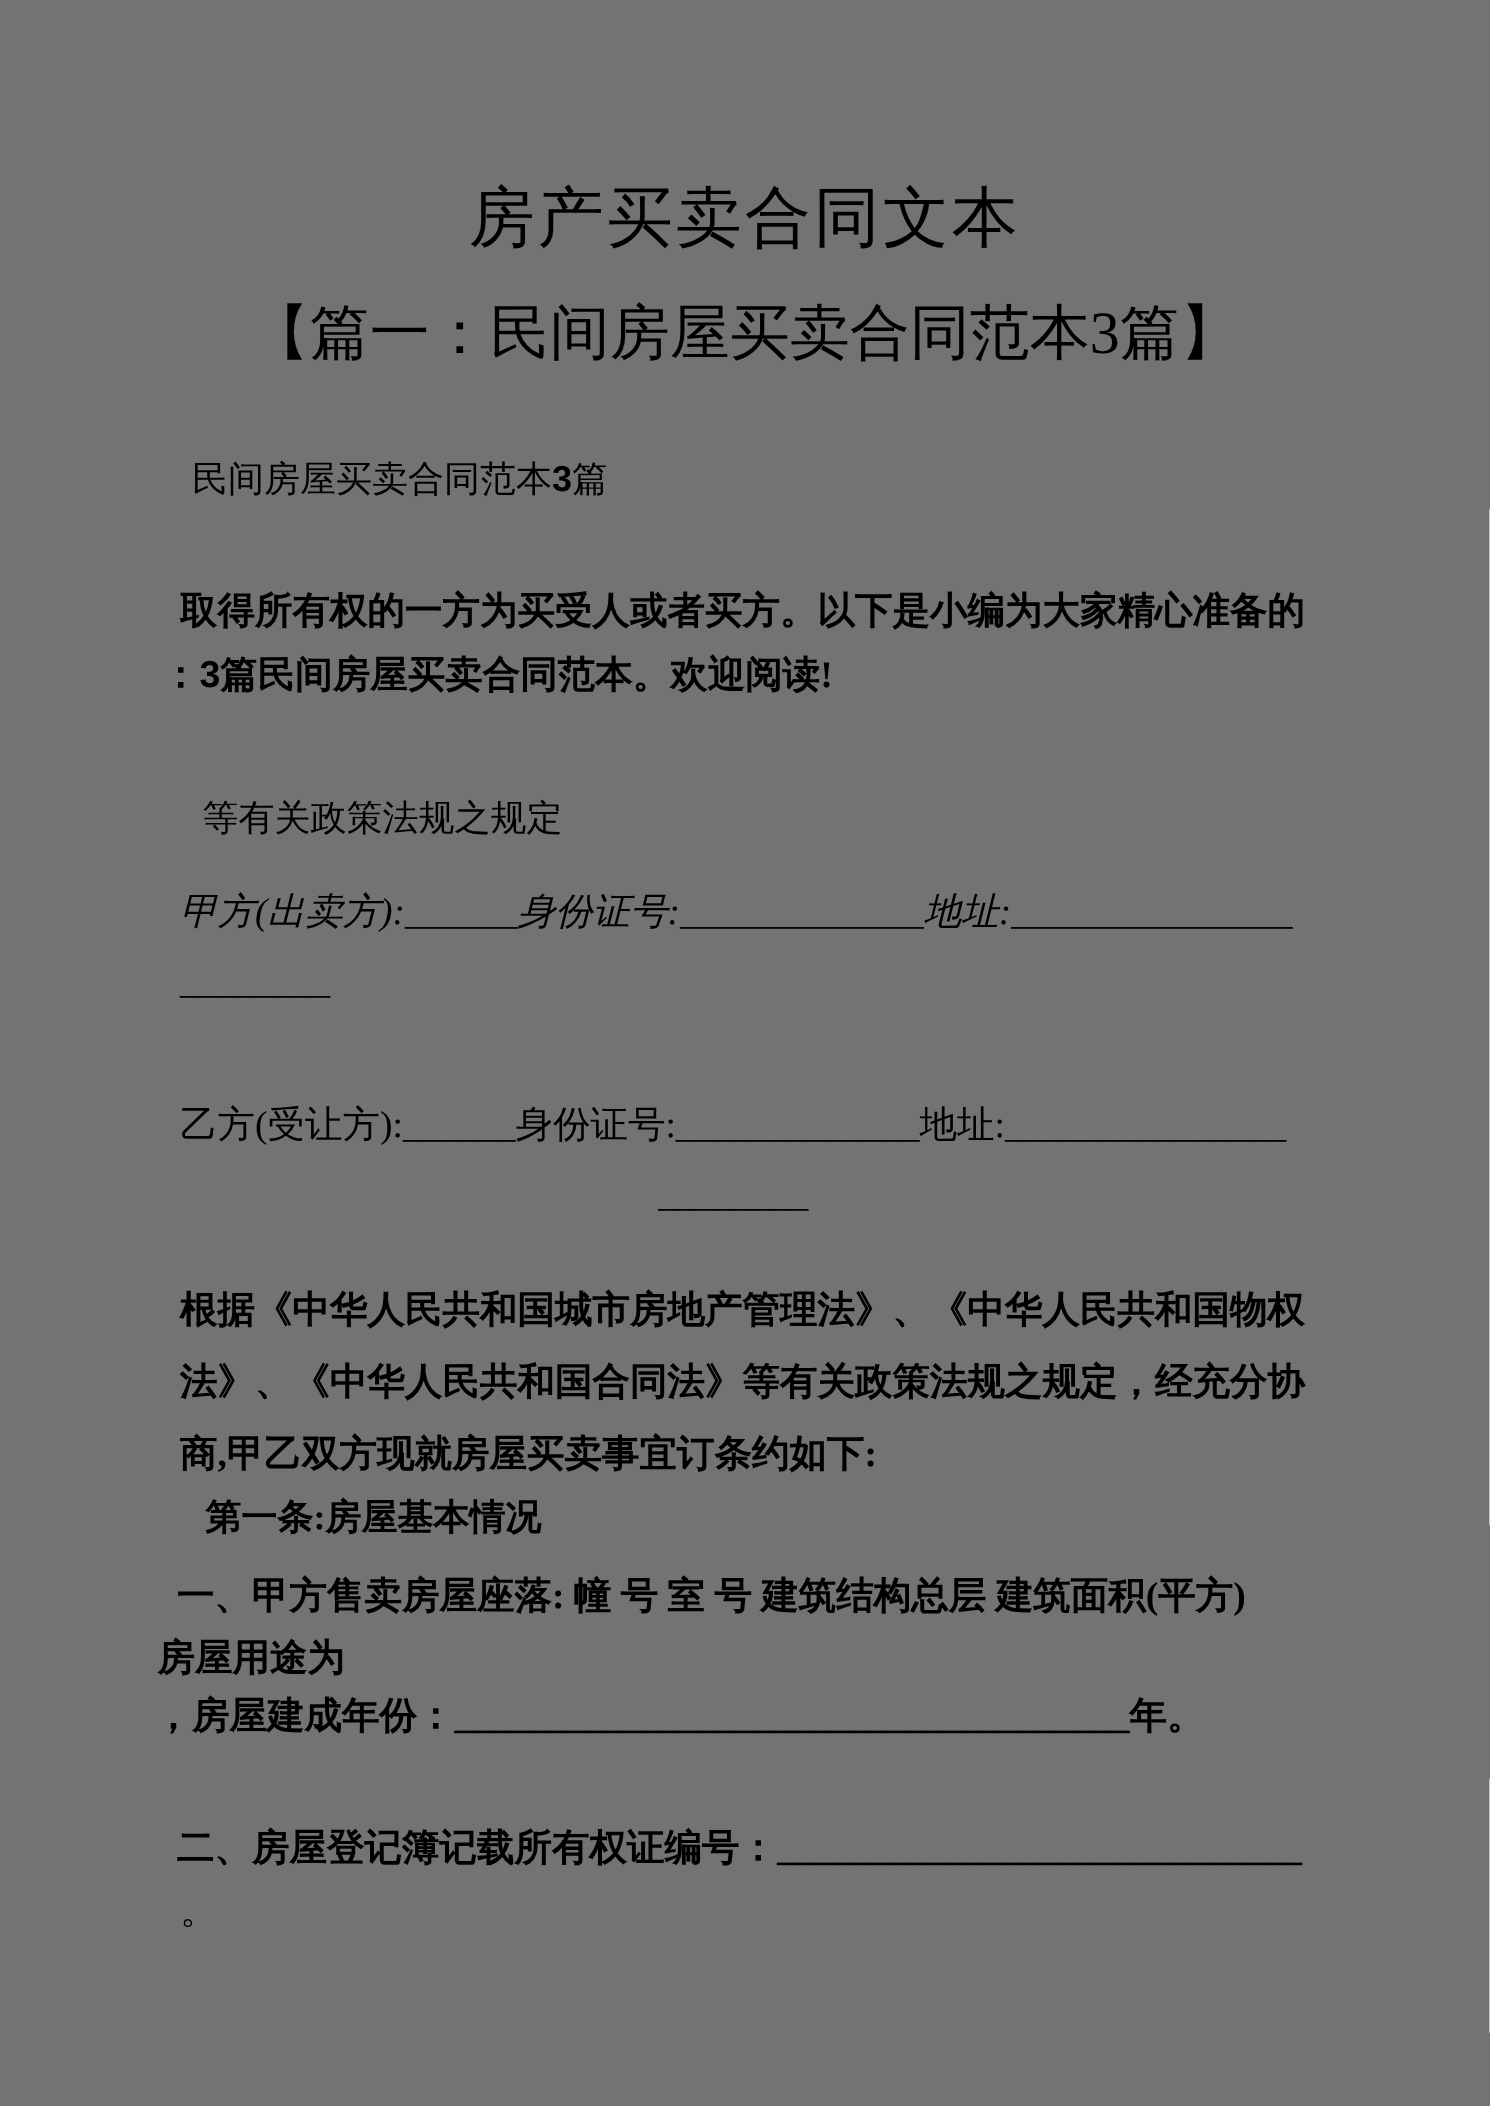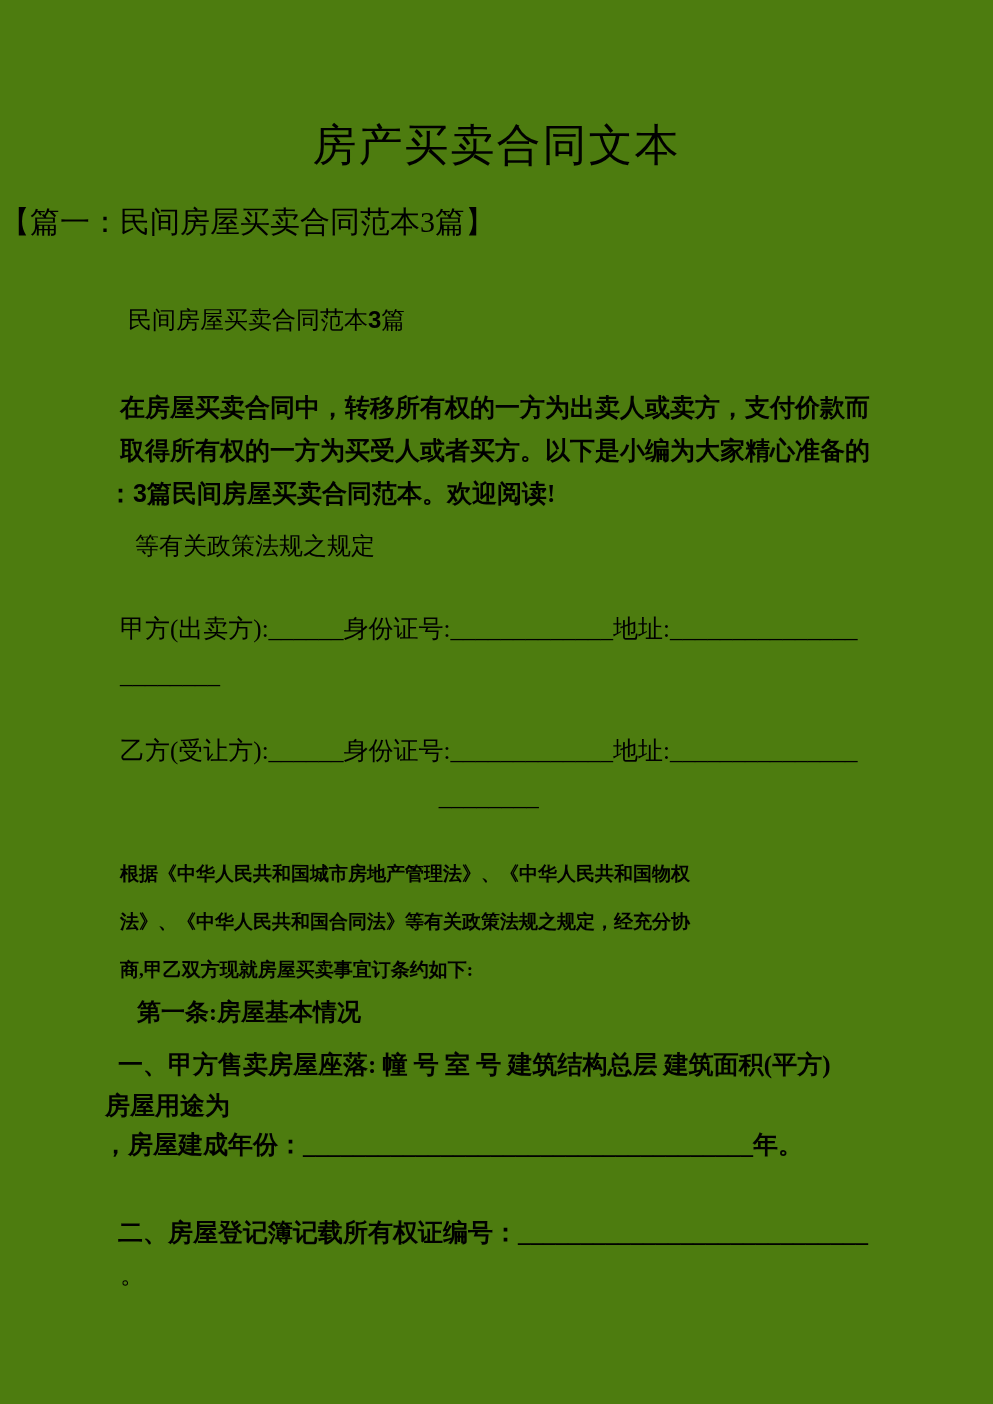--- a/index.html
+++ b/index.html
@@ -4,21 +4,21 @@
 <style>
   html, body {
     margin: 0;
     padding: 0;
     background: #ffffff;
   }
   .page {
     position: relative;
     width: 993px;
     height: 1404px;
-    background: #4d7c0f;
+    background: #737373;
     color: #000000;
     font-family: "Liberation Serif", "DejaVu Serif", serif;
     overflow: hidden;
   }
   .abs { position: absolute; }
 
   .doc-title {
     top: 120px;
     left: 0;
     width: 100%;
@@ -26,22 +26,22 @@
     font-size: 44px;
     line-height: 52px;
     letter-spacing: 2px;
     font-weight: normal;
     white-space: nowrap;
   }
   .section-header {
     top: 200px;
     left: 0;
     width: 100%;
-    text-align: left;
-    font-size: 30px;
+    text-align: center;
+    font-size: 40px;
     line-height: 44px;
     font-weight: normal;
     white-space: nowrap;
   }
   .subheading {
     top: 300px;
     left: 128px;
     font-size: 24px;
     line-height: 40px;
     white-space: nowrap;
@@ -62,27 +62,27 @@
     font-size: 24px;
     line-height: 40px;
     white-space: nowrap;
   }
   .party {
     left: 120px;
     font-size: 25px;
     line-height: 46px;
     white-space: nowrap;
   }
-  .party-a { top: 606px; }
+  .party-a { top: 586px; font-style: italic; }
   .party-b { top: 728px; text-align: center; }
   .legal {
     top: 850px;
     left: 120px;
     width: 800px;
-    font-size: 19px;
+    font-size: 25px;
     line-height: 48px;
     font-weight: bold;
     white-space: nowrap;
   }
   .article-title {
     top: 992px;
     left: 137px;
     font-size: 24px;
     line-height: 40px;
     font-weight: bold;
@@ -131,21 +131,20 @@
 
 <div class="page">
 
   <div class="abs doc-title">房产买卖合同文本</div>
 
   <div class="abs section-header">【篇一：民间房屋买卖合同范本3篇】</div>
 
   <div class="abs subheading"><span>民间房屋买卖合同范本</span><span class="num">3</span><span>篇</span></div>
 
   <div class="abs intro">
-    <div>在房屋买卖合同中，转移所有权的一方为出卖人或卖方，支付价款而</div>
     <div>取得所有权的一方为买受人或者买方。以下是小编为大家精心准备的</div>
     <div class="outdent"><span>：</span><span class="num">3</span><span>篇民间房屋买卖合同范本。欢迎阅读!</span></div>
   </div>
 
   <div class="abs sample-title">等有关政策法规之规定</div>
 
   <div class="abs party party-a">
     <div><span>甲方(出卖方):</span><span class="blankrun">______</span><span>身份证号:</span><span class="blankrun">_____________</span><span>地址:</span><span class="blankrun">_______________</span></div>
     <div class="blankrun">________</div>
   </div>

